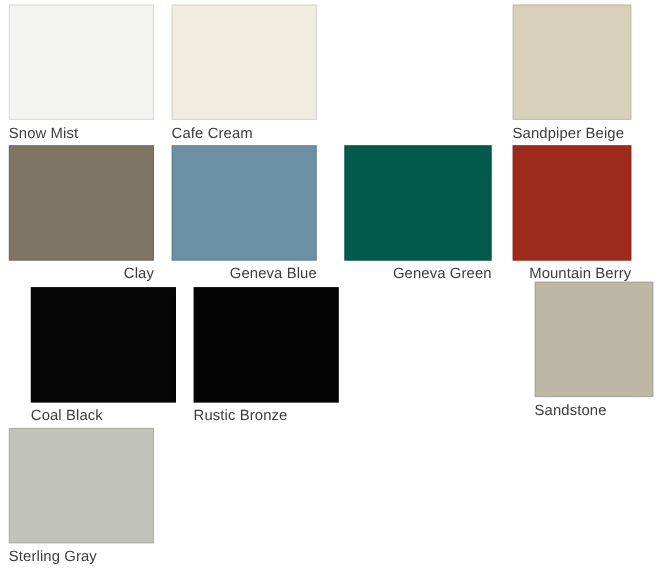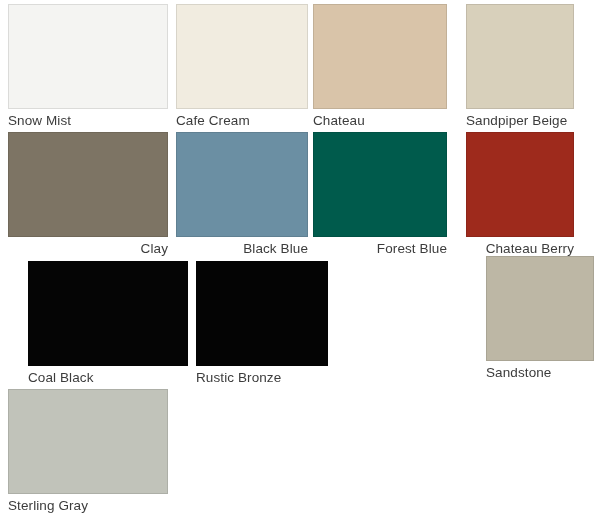--- a/index.html
+++ b/index.html
@@ -32,22 +32,22 @@
   .swatch-label {
     display: block;
     font-size: 13.5px;
     line-height: 20px;
     color: #3c3c3c;
     letter-spacing: 0.1px;
     white-space: nowrap;
     padding-top: 2px;
   }
   
-  .col-0 { left: 8px;   width: 160px; }
-  .col-1 { left: 176px; width: 132px; }
+  .col-0 { left: 8px;   width: 132px; }
+  .col-1 { left: 156px; width: 132px; }
   .col-2 { left: 313px; width: 134px; }
   .col-3 { left: 466px; width: 108px; }
   
   .row-0 { top: 4px; }
   .row-1 { top: 132px; text-align: right; }
   .row-2 { top: 261px; margin-left: 20px; }
   .row-3 { top: 389px; }
   
   .nudge-up { margin-top: -5px; }
 </style>
@@ -56,43 +56,39 @@
 
 <div id="palette-grid">
     <div class="swatch-cell col-0 row-0">
       <div class="swatch-chip" style="background-color: rgb(244, 244, 242);"></div>
       <span class="swatch-label">Snow Mist</span>
     </div>
     <div class="swatch-cell col-1 row-0">
       <div class="swatch-chip" style="background-color: rgb(241, 236, 224);"></div>
       <span class="swatch-label">Cafe Cream</span>
     </div>
-    <div class="swatch-cell col-2 row-0">
-      <div class="swatch-chip" style="background-color: rgb(217, 196, 169);"></div>
-      <span class="swatch-label">Chateau</span>
-    </div>
     <div class="swatch-cell col-3 row-0">
       <div class="swatch-chip" style="background-color: rgb(216, 208, 187);"></div>
       <span class="swatch-label">Sandpiper Beige</span>
     </div>
     <div class="swatch-cell col-0 row-1">
       <div class="swatch-chip" style="background-color: rgb(125, 116, 100);"></div>
       <span class="swatch-label">Clay</span>
     </div>
     <div class="swatch-cell col-1 row-1">
       <div class="swatch-chip" style="background-color: rgb(107, 143, 163);"></div>
-      <span class="swatch-label">Black Blue</span>
+      <span class="swatch-label">Geneva Blue</span>
     </div>
     <div class="swatch-cell col-2 row-1">
       <div class="swatch-chip" style="background-color: rgb(0, 91, 76);"></div>
-      <span class="swatch-label">Forest Blue</span>
+      <span class="swatch-label">Geneva Green</span>
     </div>
     <div class="swatch-cell col-3 row-1">
       <div class="swatch-chip" style="background-color: rgb(158, 42, 28);"></div>
-      <span class="swatch-label">Chateau Berry</span>
+      <span class="swatch-label">Mountain Berry</span>
     </div>
     <div class="swatch-cell col-0 row-2">
       <div class="swatch-chip" style="background-color: rgb(5, 5, 5);"></div>
       <span class="swatch-label">Coal Black</span>
     </div>
     <div class="swatch-cell col-1 row-2">
       <div class="swatch-chip" style="background-color: rgb(4, 4, 4);"></div>
       <span class="swatch-label">Rustic Bronze</span>
     </div>
     <div class="swatch-cell col-3 row-2">

